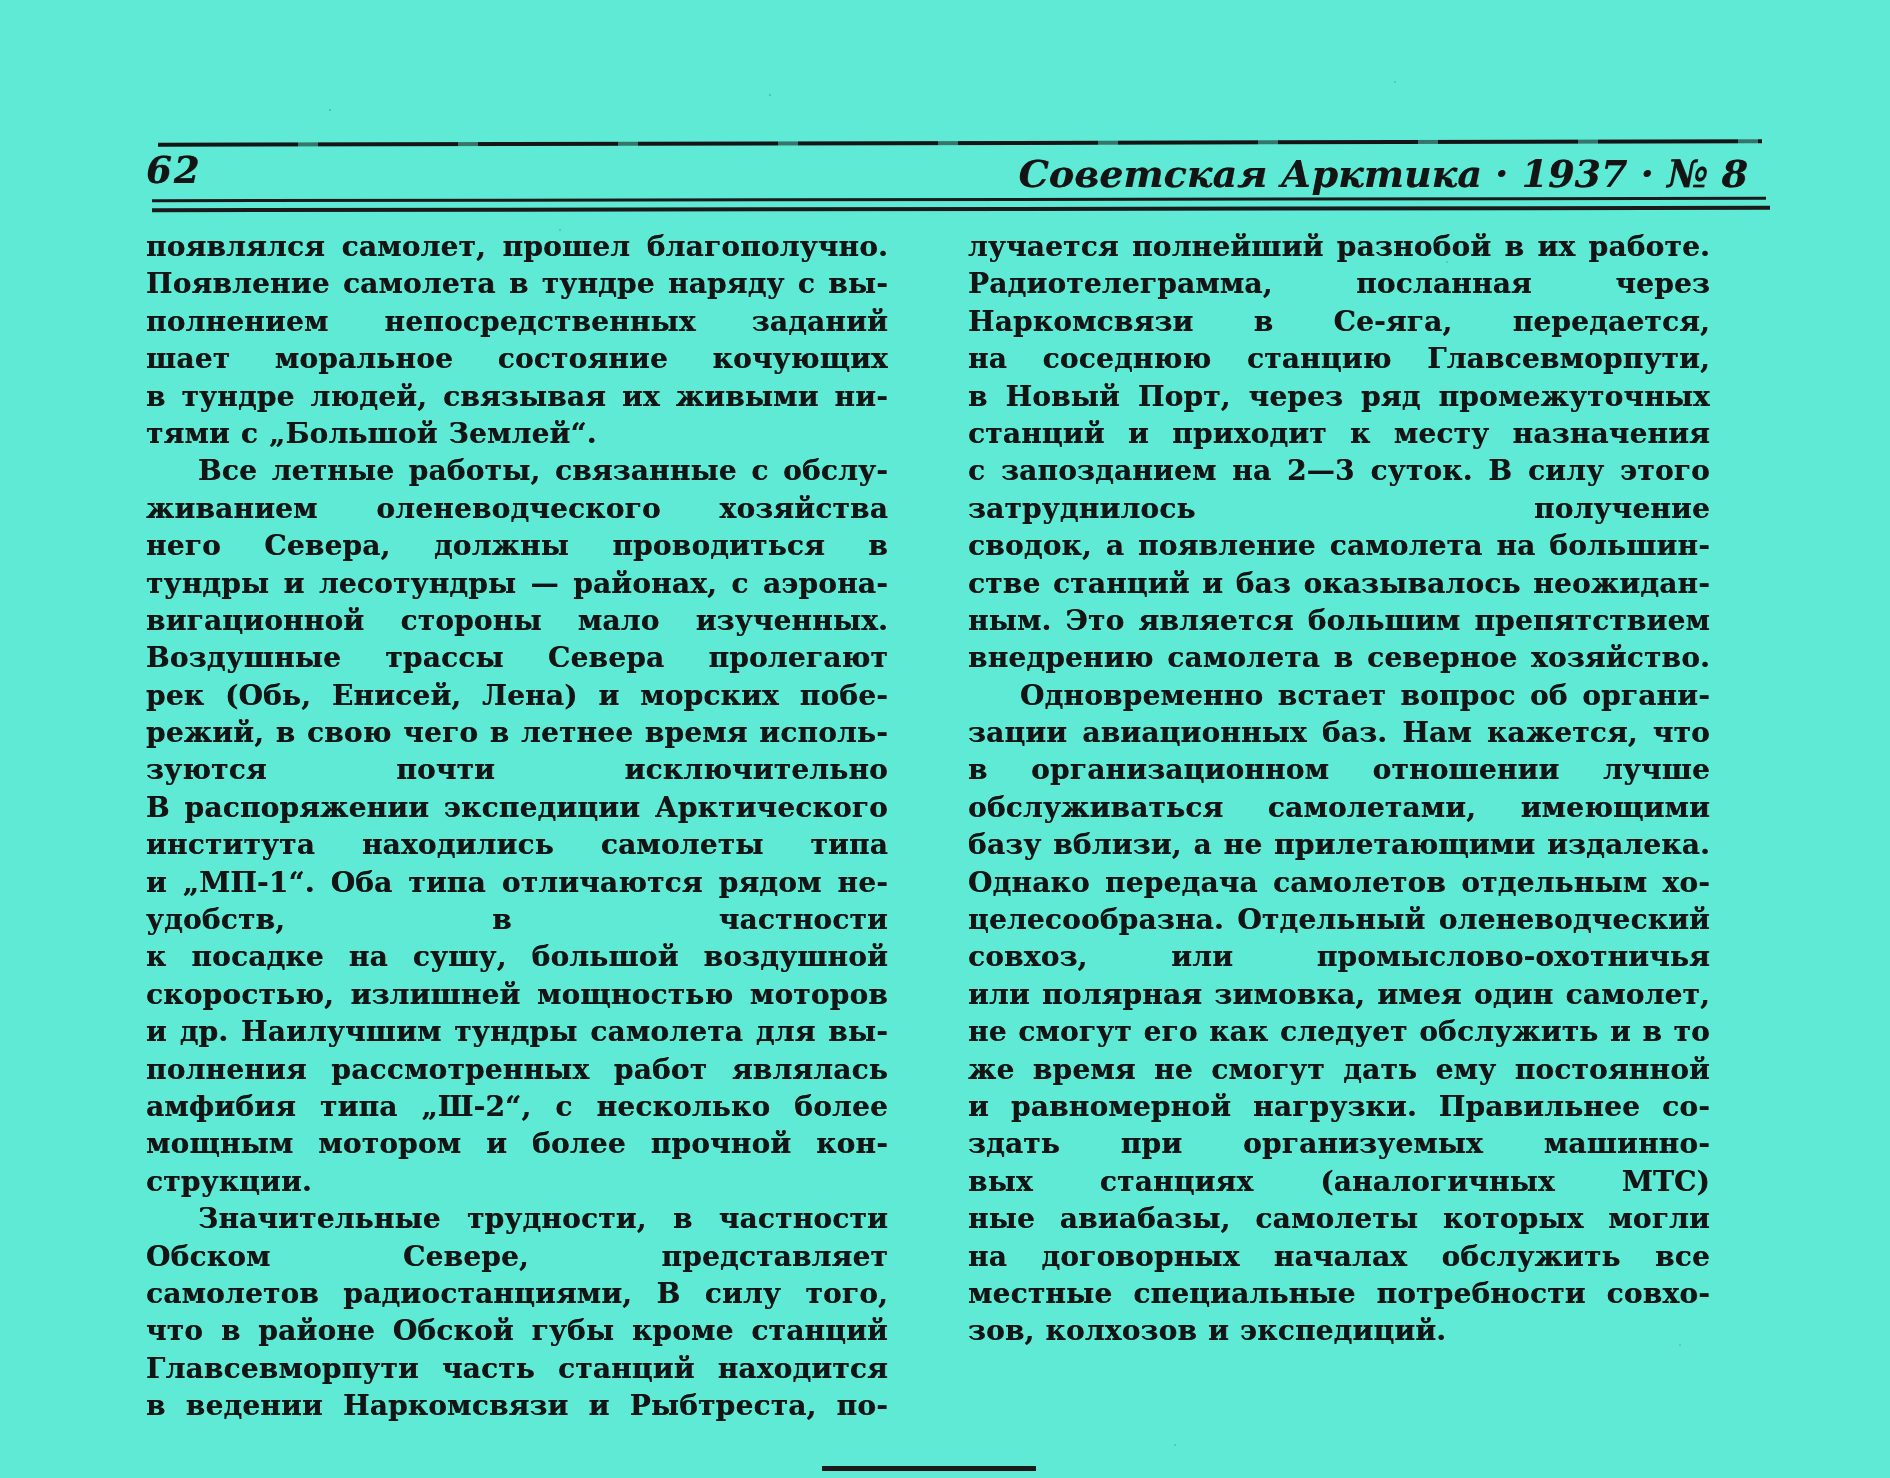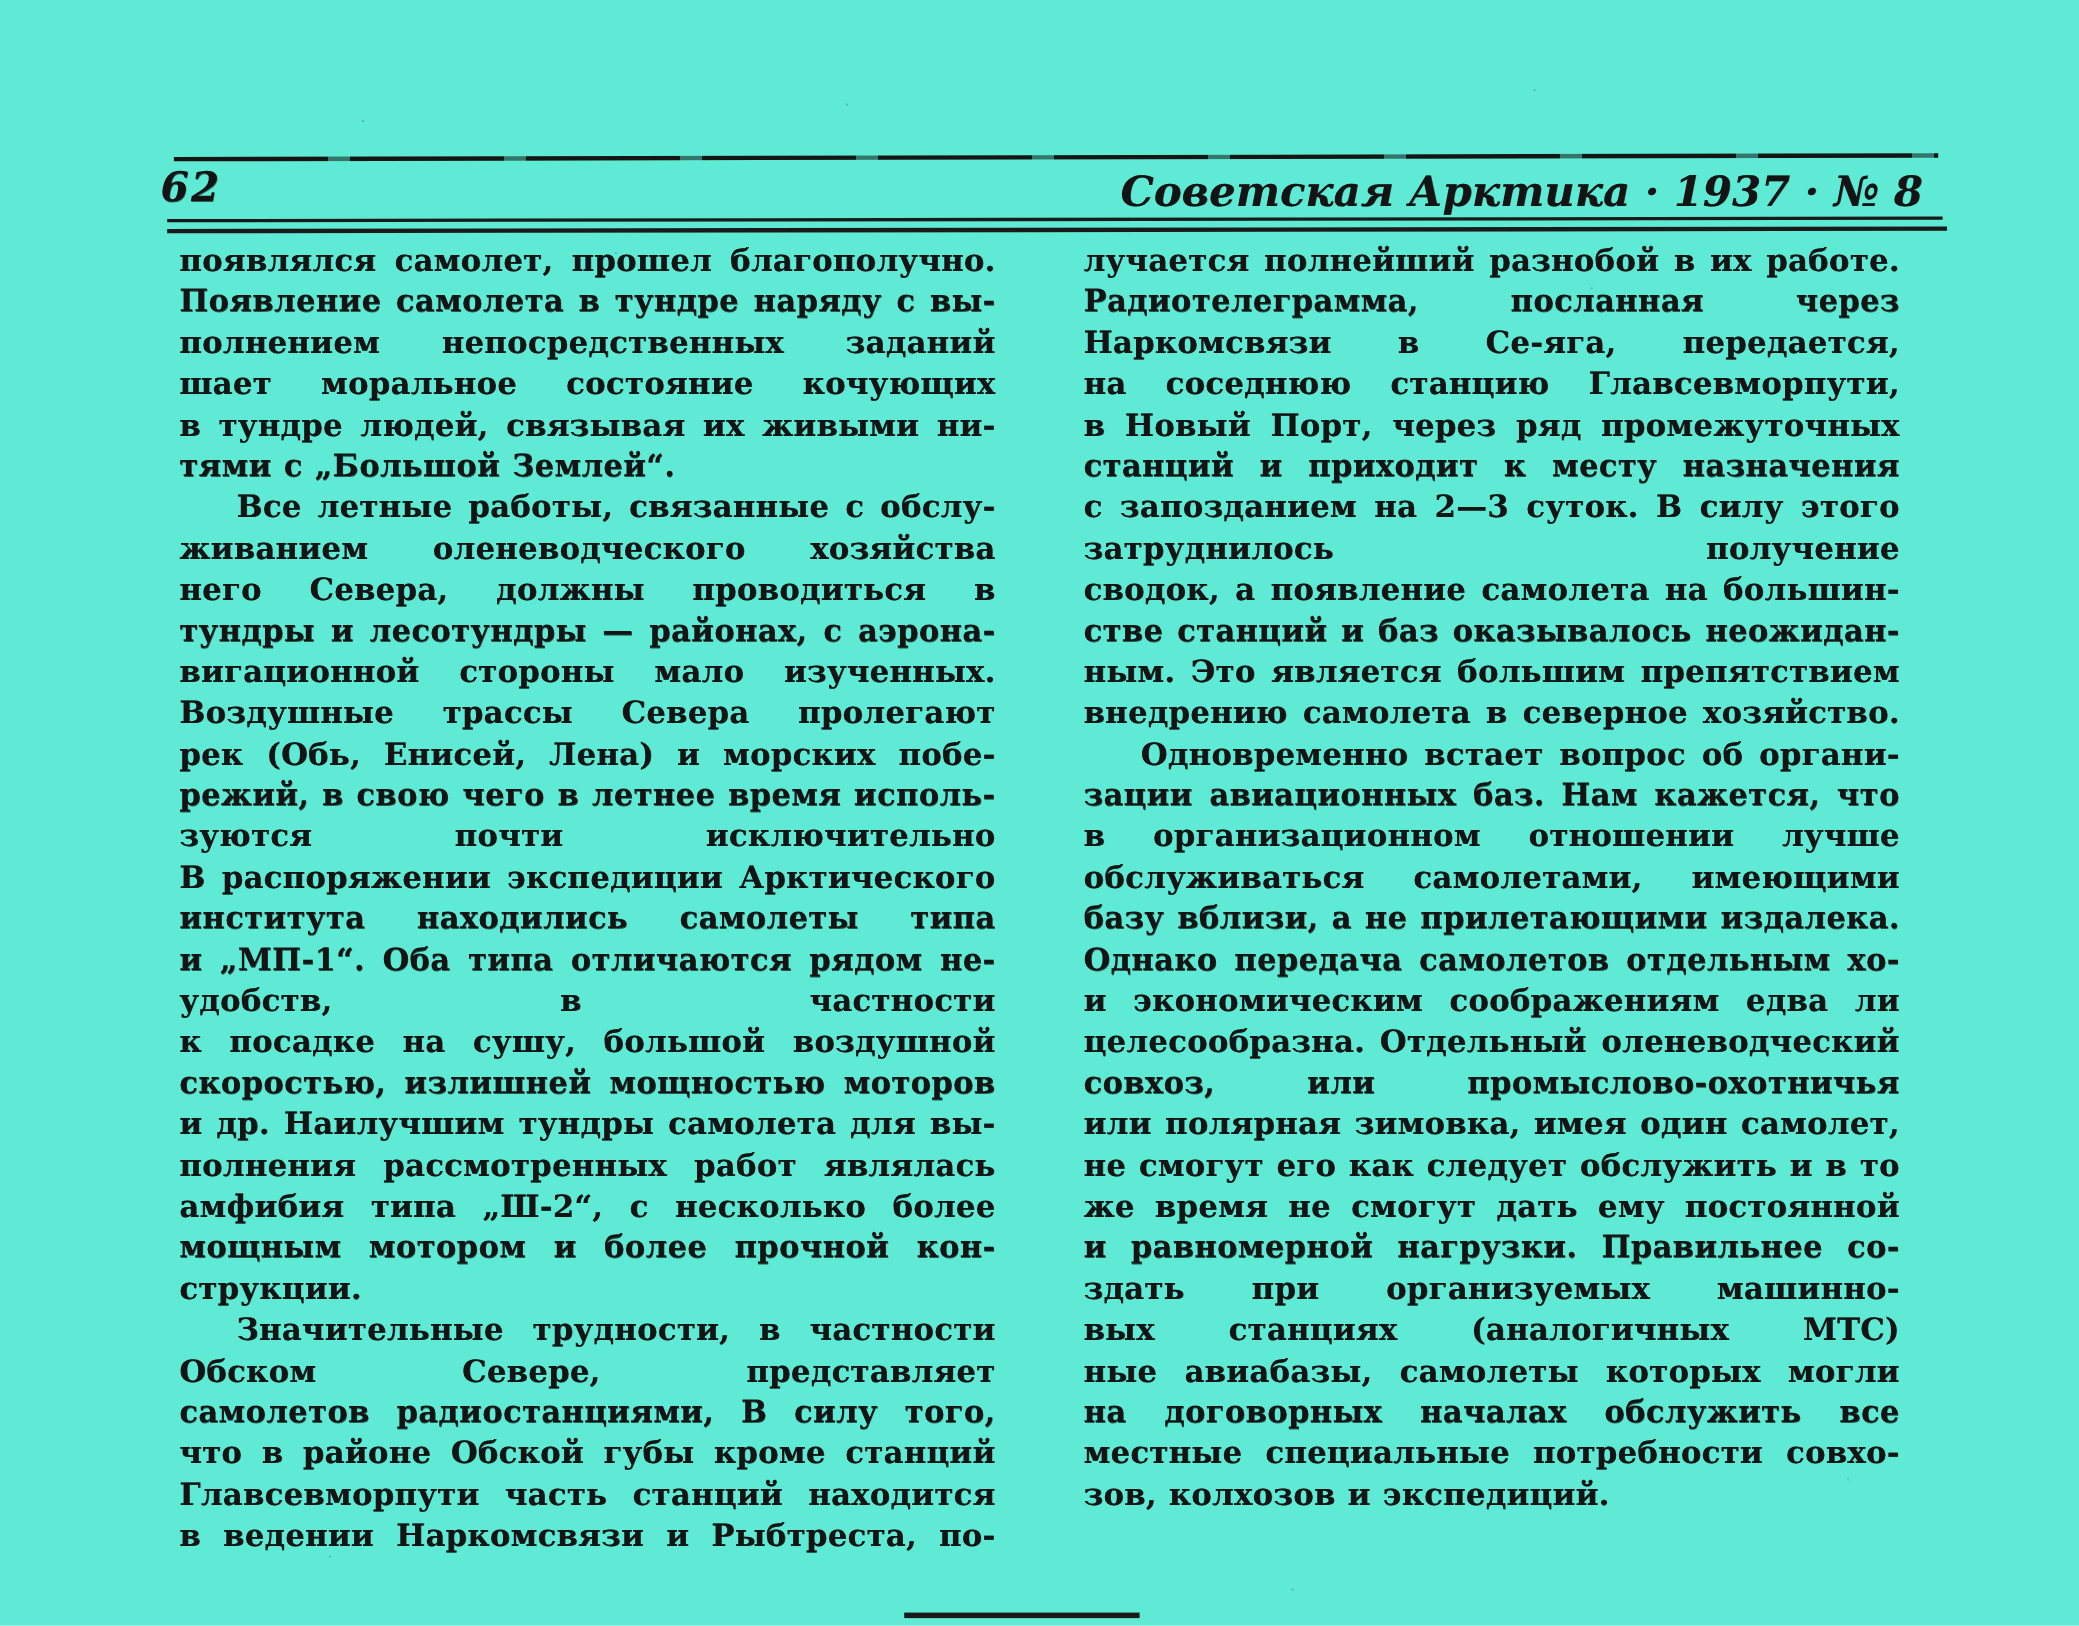--- a/index.html
+++ b/index.html
@@ -60,23 +60,22 @@
     right: 142px; top: 151px;
     font-size: 38px;
     font-style: italic;
     font-weight: bold;
     white-space: nowrap;
     text-shadow: 0.4px 0.4px 0.6px rgba(10,10,10,.55);
   }
 
   .column {
     position: absolute;
-    top: 218px;
+    top: 228px;
     width: 742px;
-    margin-left: 17px;
   }
   .column-left  { left: 146px; }
   .column-right { left: 968px; }
 
   .line {
     font-size: 28px;
     line-height: 37.4px;
     height: 37.4px;
     overflow: hidden;
     text-align: justify;
@@ -149,21 +148,20 @@
       <div class="line">сводок, а появление самолета на большин-</div>
       <div class="line">стве станций и баз оказывалось неожидан-</div>
       <div class="line">ным. Это является большим препятствием</div>
       <div class="line">внедрению самолета в северное хозяйство.</div>
       <div class="line indent">Одновременно встает вопрос об органи-</div>
       <div class="line">зации авиационных баз. Нам кажется, что</div>
       <div class="line">в организационном отношении лучше всего</div>
       <div class="line">обслуживаться самолетами, имеющими свою</div>
       <div class="line">базу вблизи, а не прилетающими издалека.</div>
       <div class="line">Однако передача самолетов отдельным хо-</div>
-      <div class="line">и экономическим соображениям едва ли</div>
       <div class="line">целесообразна. Отдельный оленеводческий</div>
       <div class="line">совхоз, или промыслово-охотничья станция,</div>
       <div class="line">или полярная зимовка, имея один самолет,</div>
       <div class="line">не смогут его как следует обслужить и в то</div>
       <div class="line">же время не смогут дать ему постоянной</div>
       <div class="line">и равномерной нагрузки. Правильнее со-</div>
       <div class="line">здать при организуемых машинно-промысло-</div>
       <div class="line">вых станциях (аналогичных МТС) специаль-</div>
       <div class="line">ные авиабазы, самолеты которых могли бы</div>
       <div class="line">на договорных началах обслужить все</div>

